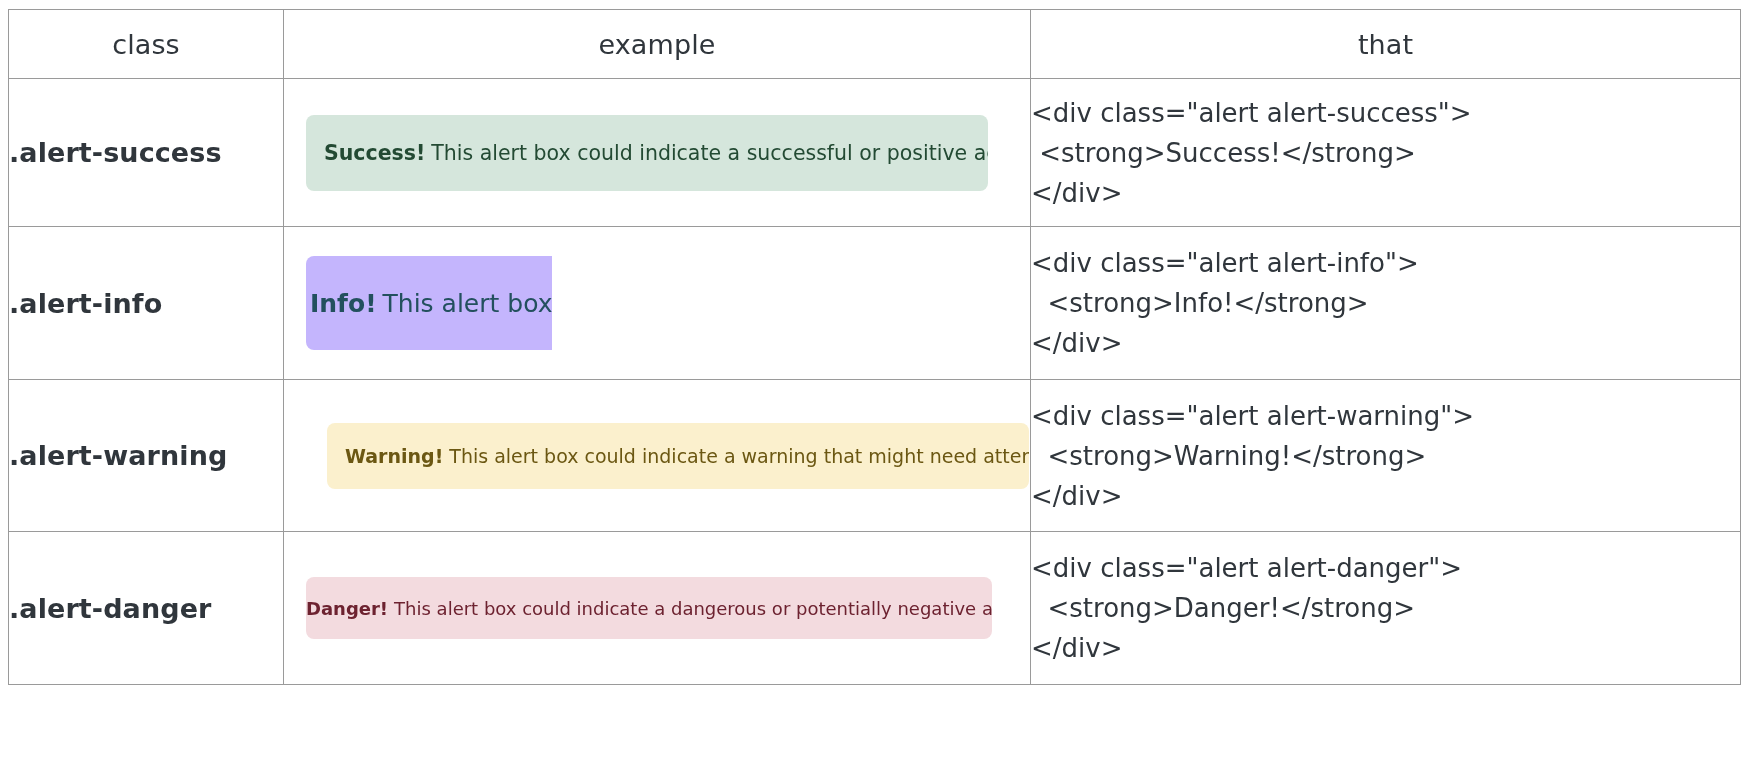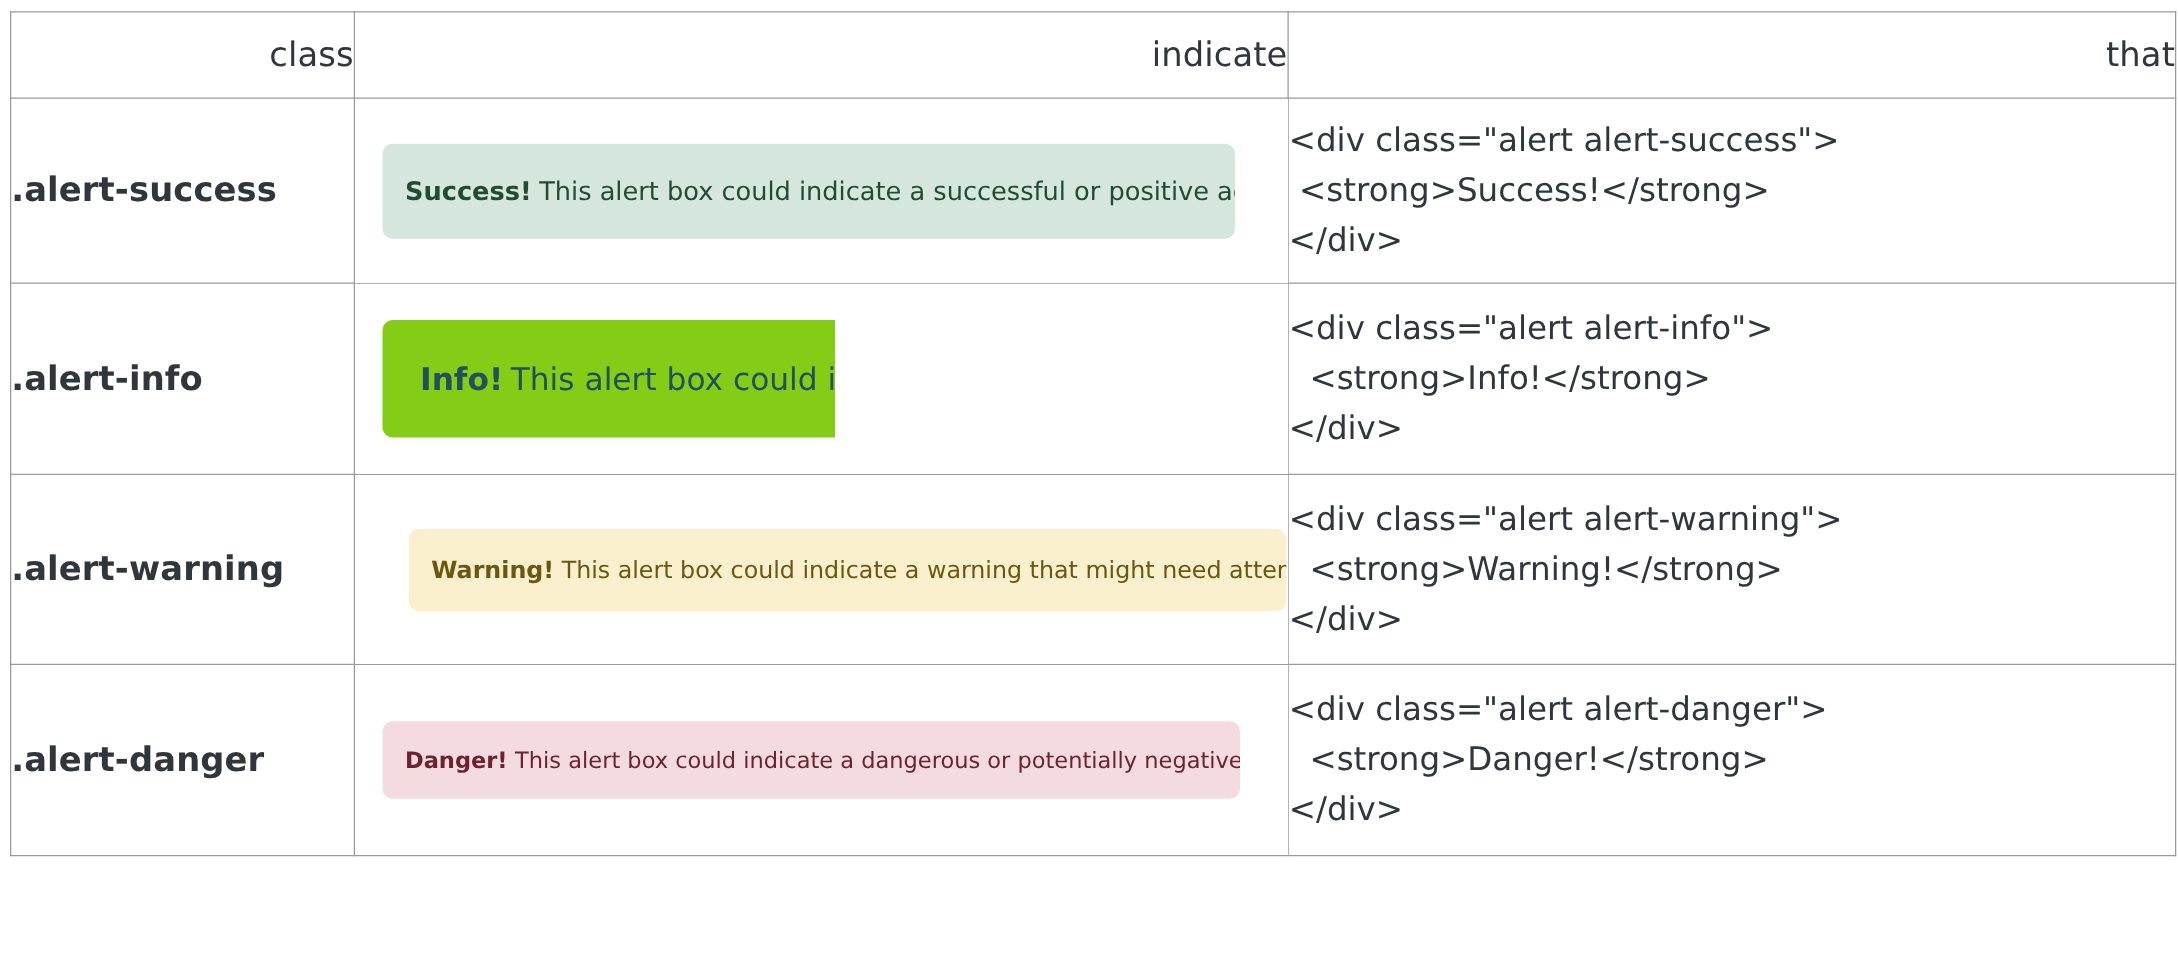--- a/index.html
+++ b/index.html
@@ -44,21 +44,21 @@
   col.c-example { width: 747px; }
   col.c-code    { width: 710px; }
 
   
   .hdr-cell {
     height: 68px;
     padding: 0 0 0 22px;
     font-size: 27px;
     font-weight: 400;
     color: #30363c;
-    text-align: right;
+    text-align: center;
     letter-spacing: 0.1px;
     margin-left: 48px;
   }
 
   
   .class-cell {
     padding: 0 0 0 22px;
     font-size: 27px;
     color: #30363c;
     letter-spacing: 0.1px;
@@ -91,25 +91,25 @@
     width: 682px;
     height: 76px;
     background: #d5e6dc;
     color: #234a33;
     padding: 0 18px;
     font-size: 20.5px;
   }
 
   
   .alert-info {
-    width: 362px;
+    width: 246px;
     height: 94px;
-    background: #84cc16;
+    background: #c4b5fd;
     color: #23505e;
-    padding: 0 30px;
+    padding: 0 4px;
     font-size: 25px;
     border-radius: 8px 0 0 8px;
   }
 
   
   .alert-warning {
     width: 702px;
     height: 66px;
     background: #fbf0cd;
     color: #6b5712;
@@ -117,21 +117,21 @@
     font-size: 19px;
     margin-left: 21px;
   }
 
   
   .alert-danger {
     width: 686px;
     height: 62px;
     background: #f3dbdf;
     color: #6d2230;
-    padding: 0 18px;
+    padding: 0 0;
     font-size: 18px;
   }
 
   .alert .strong { margin-right: 6px; }
 
   
   .code-cell {
     padding: 18px 0 18px 14px;
   }
   .code-block {
@@ -156,21 +156,21 @@
 
   <table class="alert-table">
     <colgroup>
       <col class="c-class">
       <col class="c-example">
       <col class="c-code">
     </colgroup>
     <thead>
       <tr>
         <th class="hdr-cell">class</th>
-        <th class="hdr-cell">indicate</th>
+        <th class="hdr-cell">example</th>
         <th class="hdr-cell">that</th>
       </tr>
     </thead>
     <tbody>
 
       <tr class="row-success">
         <td class="class-cell">.alert-success</td>
         <td class="example-cell">
           <div class="example-inner">
             <div class="alert alert-success">

